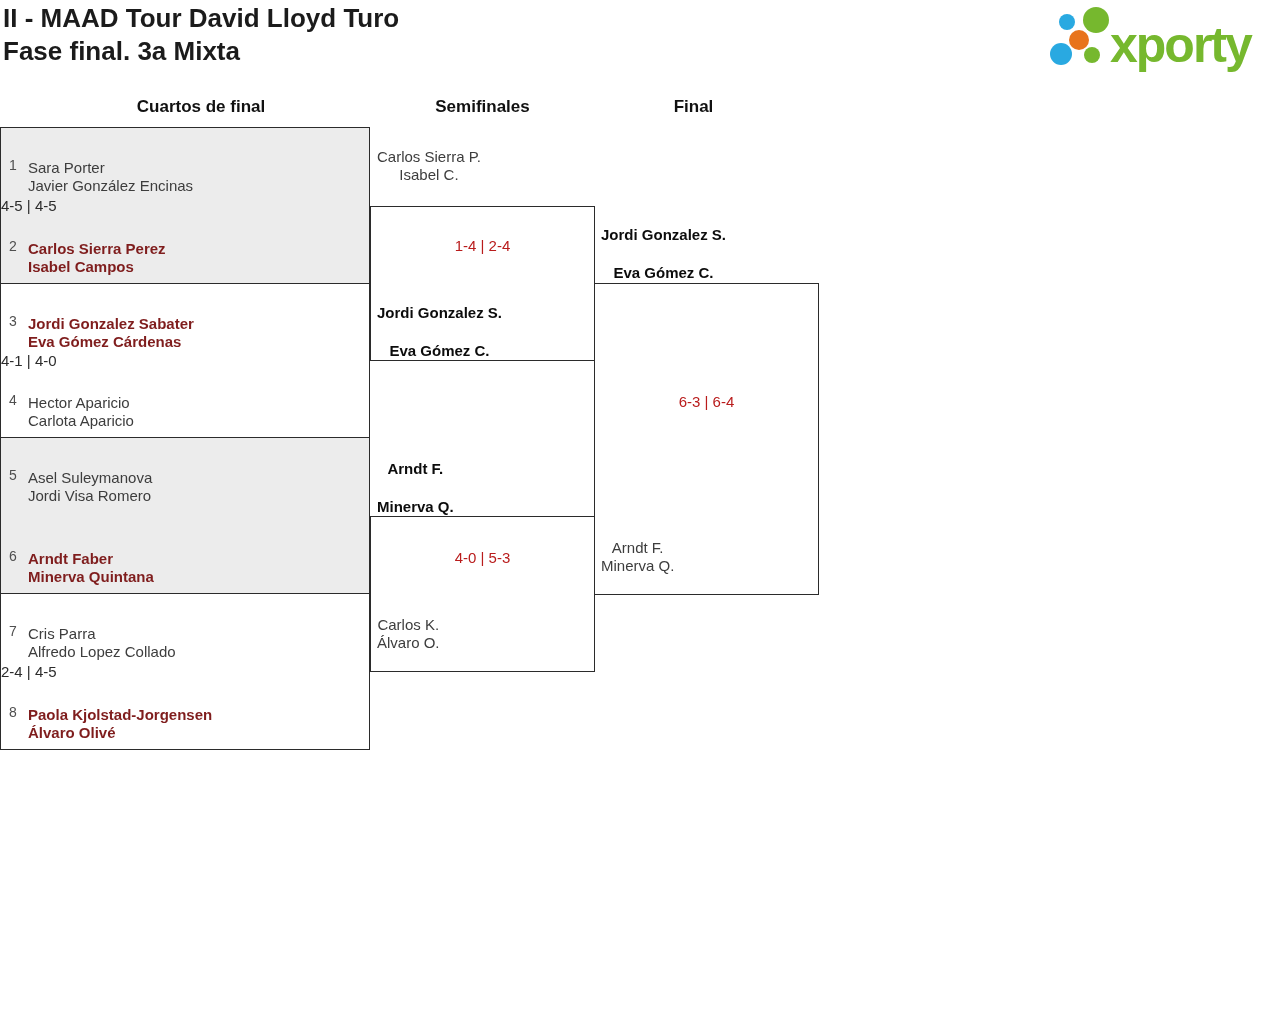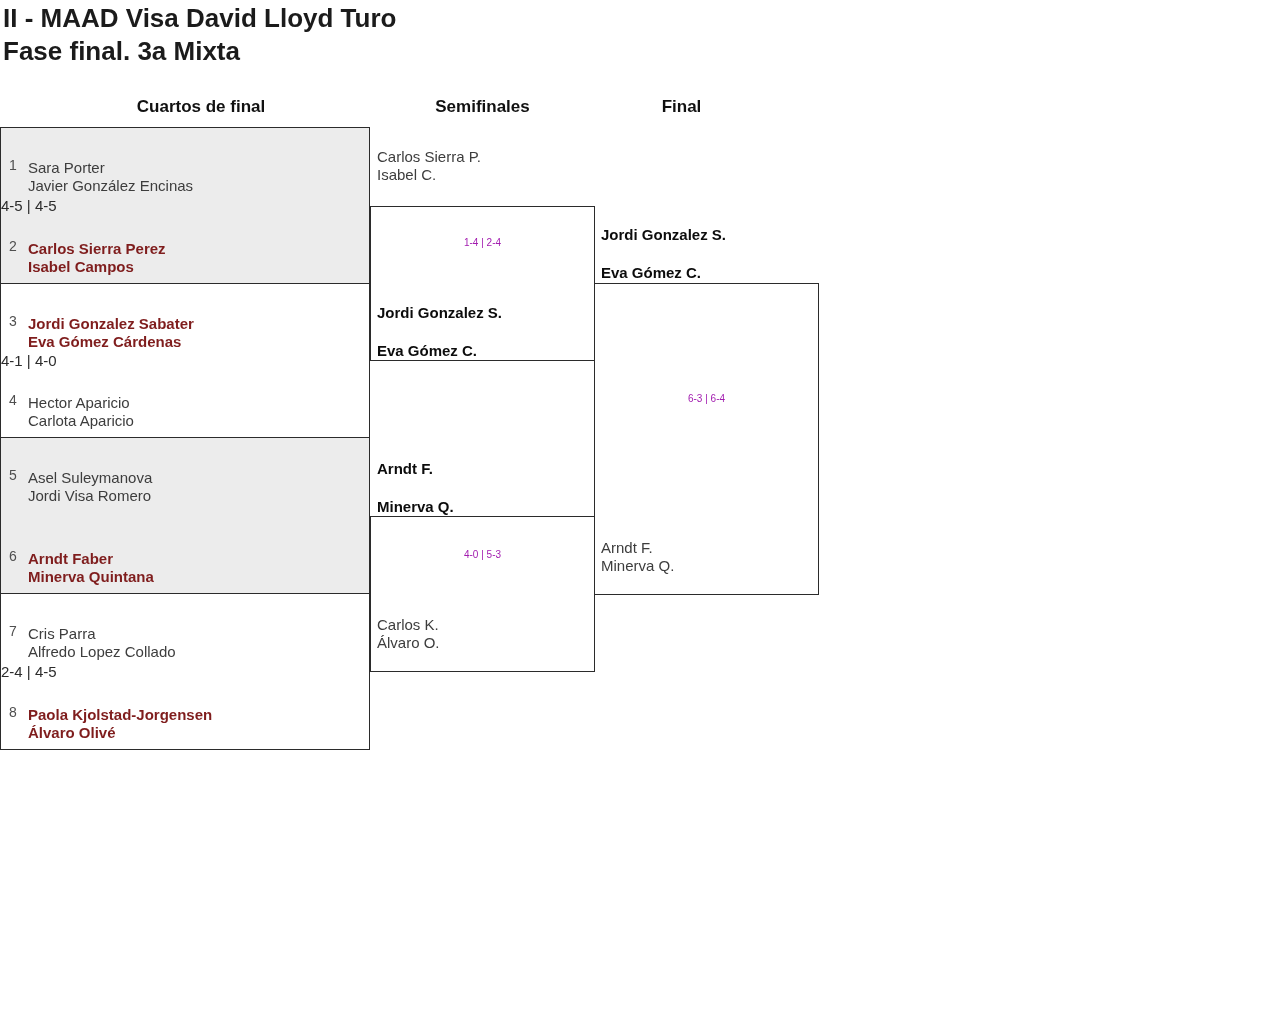--- a/index.html
+++ b/index.html
@@ -19,21 +19,21 @@
   .d4{left:4px;top:43px;width:22px;height:22px;}
   .d5{left:38px;top:47px;width:16px;height:16px;}
   .wordmark{position:absolute;left:64px;top:20px;font-size:50px;line-height:50px;
             font-weight:700;letter-spacing:-2px;}
 
   
   .round-header{position:absolute;top:97px;font-size:17px;font-weight:700;
                 color:#111;text-align:center;}
   .rh1{left:16px;width:370px;}
   .rh2{left:370px;width:225px;}
-  .rh3{left:569px;width:225px;}
+  .rh3{left:581px;width:225px;}
 
   
   .match{position:absolute;left:0;width:370px;box-sizing:border-box;
          border:1px solid #2b2b2b;background:#ffffff;
          display:flex;flex-direction:column;justify-content:space-between;
          padding:7px 0;}
   .qf1{top:127px;height:157px;}
   .qf2{top:283px;height:155px;}
   .qf3{top:437px;height:157px;}
   .qf4{top:593px;height:157px;}
@@ -46,47 +46,55 @@
   .score{width:100%;font-size:15px;color:#2c2c2c;}
 
   
   .box{position:absolute;box-sizing:border-box;border:1px solid #2b2b2b;background:transparent;}
   .sf1{left:370px;top:206px;width:225px;height:155px;}
   .sf2{left:370px;top:516px;width:225px;height:156px;}
   .final-box{left:594px;top:283px;width:225px;height:312px;}
 
   
   .team-label{position:absolute;display:flex;flex-direction:column;
-              font-size:15px;line-height:18px;color:#3d3d3d;}
+              font-size:15px;line-height:18px;color:#3d3d3d;text-align:center;}
   .team-label.winner{color:#0c0c0c;font-weight:700;gap:20px;}
   .team-label .p{white-space:nowrap;}
-  .score-label{position:absolute;text-align:center;font-size:10px;color:#a21caf;}
+  .score-label{position:absolute;text-align:center;font-size:15px;color:#b91c1c;}
 
   .sf1-top{left:377px;top:148px;}
   .sf1-score{left:370px;top:237px;width:225px;}
   .sf1-bottom{left:377px;top:304px;}
 
   .sf2-top{left:377px;top:460px;}
   .sf2-score{left:370px;top:549px;width:225px;}
   .sf2-bottom{left:377px;top:616px;}
 
   .final-top{left:601px;top:226px;}
   .final-score{left:594px;top:393px;width:225px;}
   .final-bottom{left:601px;top:539px;}
 </style>
 </head>
 <body>
 
 <div class="page">
 
   <div class="title">
-    <div>II - MAAD Visa David Lloyd Turo</div>
+    <div>II - MAAD Tour David Lloyd Turo</div>
     <div>Fase final. 3a Mixta</div>
   </div>
 
+  <div class="logo">
+    <span class="dot d1" style="background-color: rgb(41, 169, 225);"></span>
+    <span class="dot d2" style="background-color: rgb(118, 184, 46);"></span>
+    <span class="dot d3" style="background-color: rgb(232, 116, 28);"></span>
+    <span class="dot d4" style="background-color: rgb(41, 169, 225);"></span>
+    <span class="dot d5" style="background-color: rgb(118, 184, 46);"></span>
+    <span class="wordmark" style="color: rgb(118, 184, 46);">xporty</span>
+  </div>
 
   <div class="round-header rh1">Cuartos de final</div>
   <div class="round-header rh2">Semifinales</div>
   <div class="round-header rh3">Final</div>
 
   <div class="match qf1" style="background-color: rgb(236, 236, 236);">
     <div class="trow">
       <span class="seed">1</span>
       <span class="names">
         <span class="p">Sara Porter</span>

